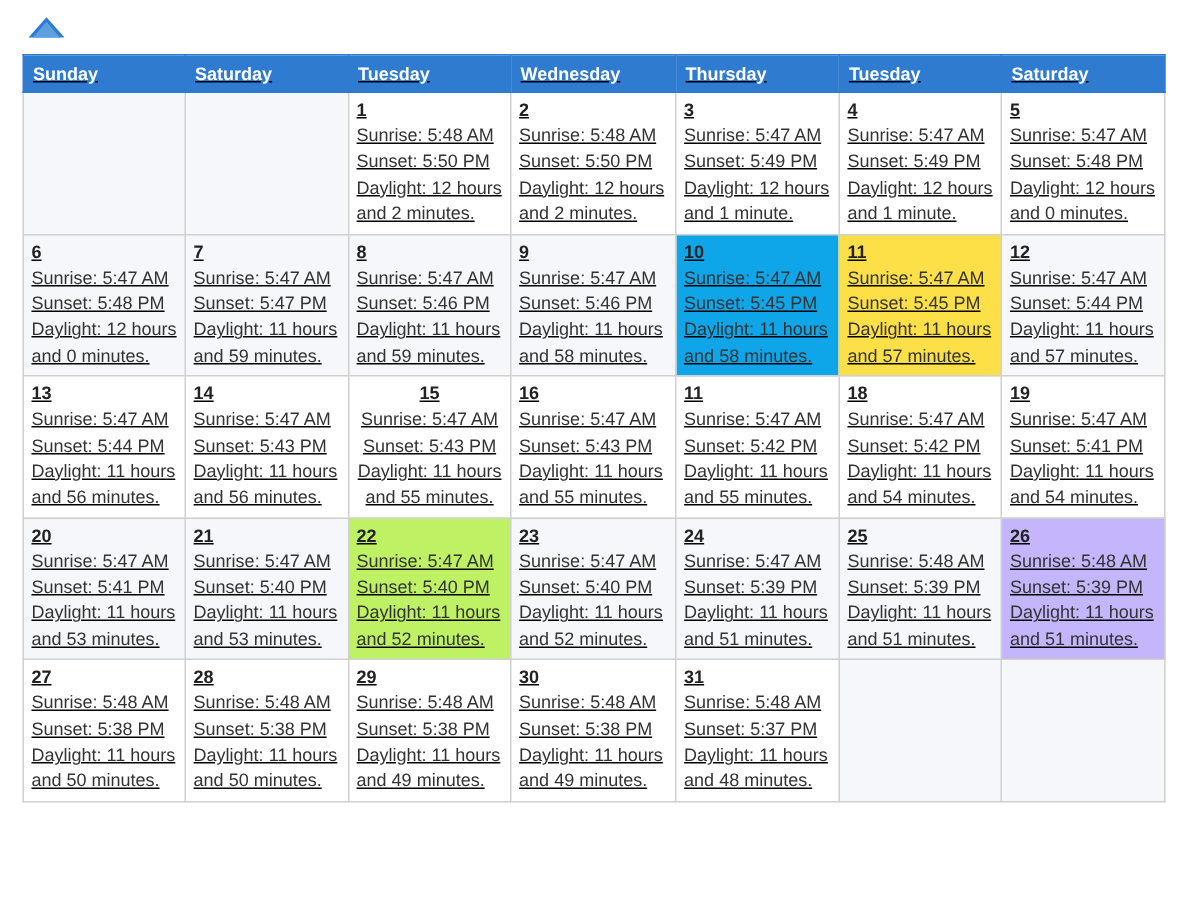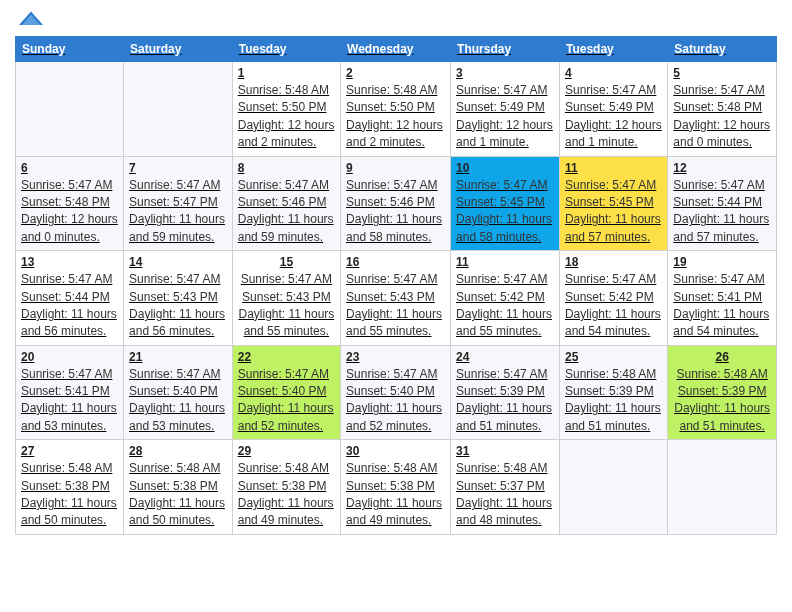--- a/index.html
+++ b/index.html
@@ -283,21 +283,21 @@
             <div class="day-info" style="white-space: pre-line;">Sunrise: 5:47 AM
 Sunset: 5:39 PM
 Daylight: 11 hours and 51 minutes.</div>
           </td>
           <td style="background: rgb(245, 247, 250);">
             <span class="day-num">25</span>
             <div class="day-info" style="white-space: pre-line;">Sunrise: 5:48 AM
 Sunset: 5:39 PM
 Daylight: 11 hours and 51 minutes.</div>
           </td>
-          <td style="background: #bef264; text-align: center;">
+          <td style="background: #c4b5fd;">
             <span class="day-num">26</span>
             <div class="day-info" style="white-space: pre-line;">Sunrise: 5:48 AM
 Sunset: 5:39 PM
 Daylight: 11 hours and 51 minutes.</div>
           </td>
         </tr>
         <tr>
           <td style="background: rgb(255, 255, 255);">
             <span class="day-num">27</span>
             <div class="day-info" style="white-space: pre-line;">Sunrise: 5:48 AM

